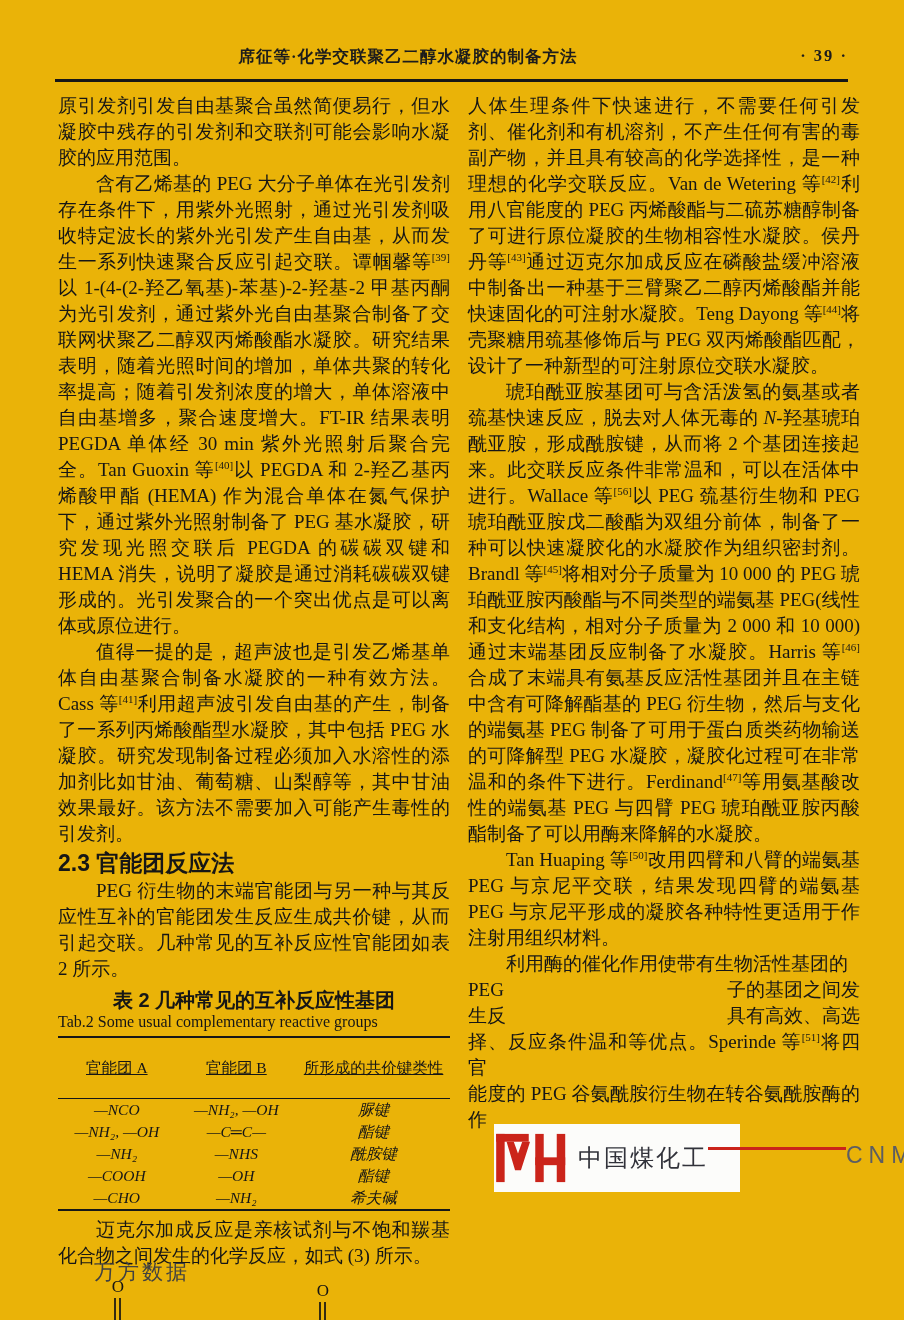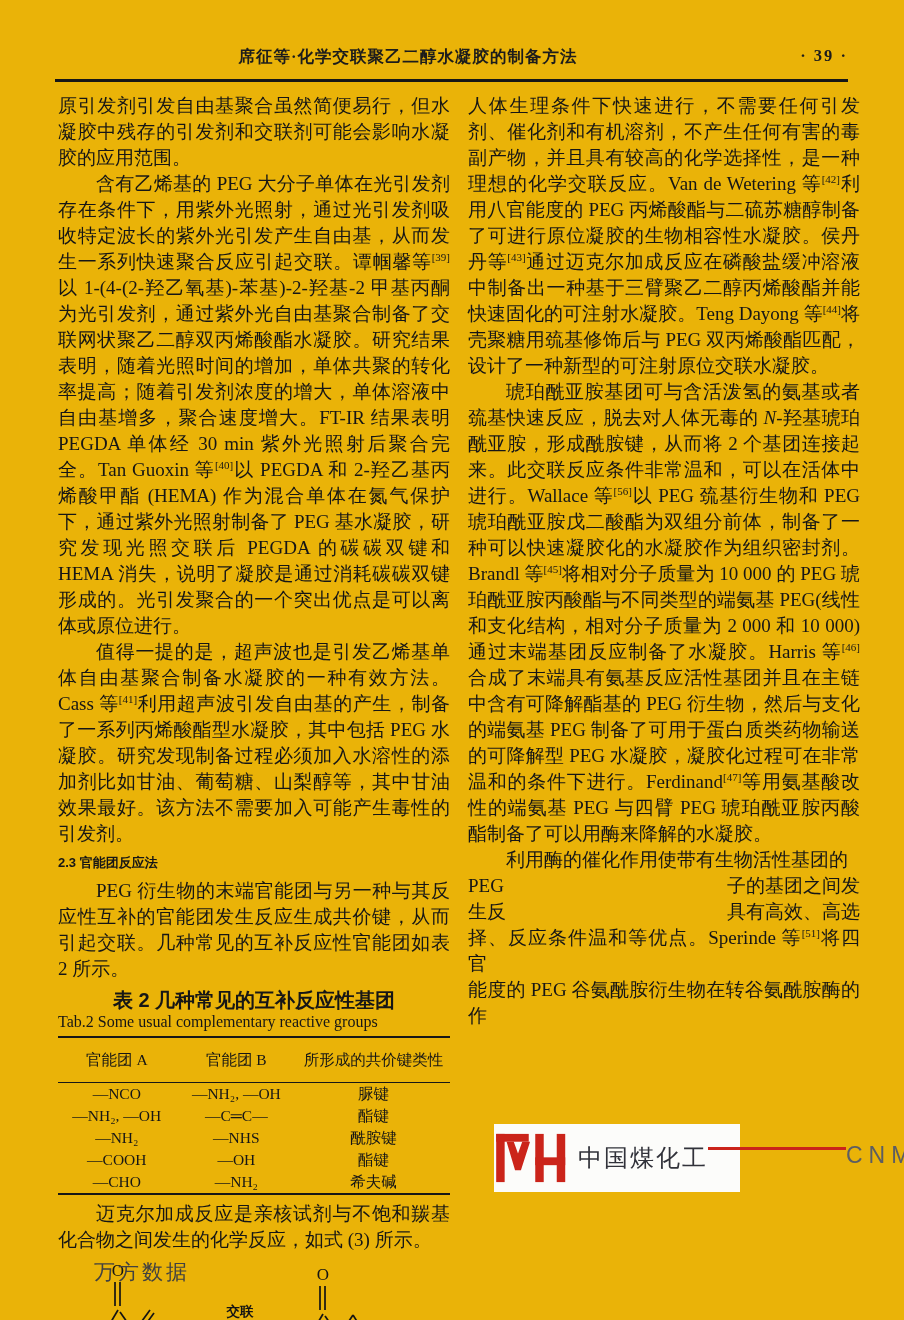--- a/index.html
+++ b/index.html
@@ -33,42 +33,42 @@
     text-justify:inter-character;
   }
   .col-left{left:58px;}
   .col-right{left:468px;}
   .col p{margin:0;font-family:Liberation Serif, serif;}
   .indent{text-indent:2em;}
   sup{font-size:11px;line-height:0;}
   
   .section-heading{
     font-family:"Liberation Sans","DejaVu Sans",sans-serif;
-    font-weight:700;font-size:13px;line-height:26px;
+    font-weight:700;font-size:23px;line-height:26px;
     margin:3px 0 2px;text-align:left;
   }
   
   .tbl-caption-zh{
     font-family:"Liberation Sans","DejaVu Sans",sans-serif;
     font-weight:700;font-size:20px;line-height:22px;
     text-align:center;margin-top:7px;
   }
   .tbl-caption-en{
     font-size:16px;line-height:21px;text-align:left;margin-bottom:4px;
   }
   table.groups{
     width:100%;border-collapse:collapse;
     border-top:2.4px solid #171717;border-bottom:2.4px solid #171717;
     font-size:15.5px;line-height:20px;
   }
   table.groups th{
     font-weight:400;border-bottom:1.6px solid #171717;
-    padding:12px 2px;text-align:center;
-  }
-  table.groups td{padding:1px 2px;text-align:center;}
+    padding:20px 2px;text-align:center;text-decoration:underline;
+  }
+  table.groups td{padding:1px 2px;text-align:center;font-style:italic;}
   
   .equation{margin:6px 0 2px;}
   .equation svg{display:block;}
   .eq-stroke{stroke:#141414;stroke-width:1.7;fill:none;}
   .eq-text{fill:#141414;font-family:"Liberation Serif","DejaVu Serif",serif;}
   
   .gap-line{display:flex;justify-content:space-between;}
   .gap-line span{white-space:nowrap;}
   
   .watermark{
@@ -181,20 +181,21 @@
         <text class="eq-text" x="301" y="86" font-size="19">S····</text>
         <text class="eq-text" x="358" y="78" font-size="17">(3)</text>
       </svg>
     </div>
 
   </div>
 
   <div class="col col-right">
     <p>人体生理条件下快速进行，不需要任何引发剂、催化剂和有机溶剂，不产生任何有害的毒副产物，并且具有较高的化学选择性，是一种理想的化学交联反应。Van de Wetering 等<sup>[42]</sup>利用八官能度的 PEG 丙烯酸酯与二硫苏糖醇制备了可进行原位凝胶的生物相容性水凝胶。侯丹丹等<sup>[43]</sup>通过迈克尔加成反应在磷酸盐缓冲溶液中制备出一种基于三臂聚乙二醇丙烯酸酯并能快速固化的可注射水凝胶。Teng Dayong 等<sup>[44]</sup>将壳聚糖用巯基修饰后与 PEG 双丙烯酸酯匹配，设计了一种新型的可注射原位交联水凝胶。</p>
     <p class="indent">琥珀酰亚胺基团可与含活泼氢的氨基或者巯基快速反应，脱去对人体无毒的 <i>N</i>-羟基琥珀酰亚胺，形成酰胺键，从而将 2 个基团连接起来。此交联反应条件非常温和，可以在活体中进行。Wallace 等<sup>[56]</sup>以 PEG 巯基衍生物和 PEG 琥珀酰亚胺戊二酸酯为双组分前体，制备了一种可以快速凝胶化的水凝胶作为组织密封剂。Brandl 等<sup>[45]</sup>将相对分子质量为 10 000 的 PEG 琥珀酰亚胺丙酸酯与不同类型的端氨基 PEG(线性和支化结构，相对分子质量为 2 000 和 10 000)通过末端基团反应制备了水凝胶。Harris 等<sup>[46]</sup>合成了末端具有氨基反应活性基团并且在主链中含有可降解酯基的 PEG 衍生物，然后与支化的端氨基 PEG 制备了可用于蛋白质类药物输送的可降解型 PEG 水凝胶，凝胶化过程可在非常温和的条件下进行。Ferdinand<sup>[47]</sup>等用氨基酸改性的端氨基 PEG 与四臂 PEG 琥珀酰亚胺丙酸酯制备了可以用酶来降解的水凝胶。</p>
+    <p class="indent">Tan Huaping 等<sup>[50]</sup>改用四臂和八臂的端氨基 PEG 与京尼平交联，结果发现四臂的端氨基 PEG 与京尼平形成的凝胶各种特性更适用于作注射用组织材料。</p>
 
     <div>
       <div class="indent">利用酶的催化作用使带有生物活性基团的</div>
       <div class="gap-line">
         <span>PEG</span>
         <span>子的基团之间发</span>
       </div>
       <div class="gap-line">
         <span>生反</span>
         <span>具有高效、高选</span>

